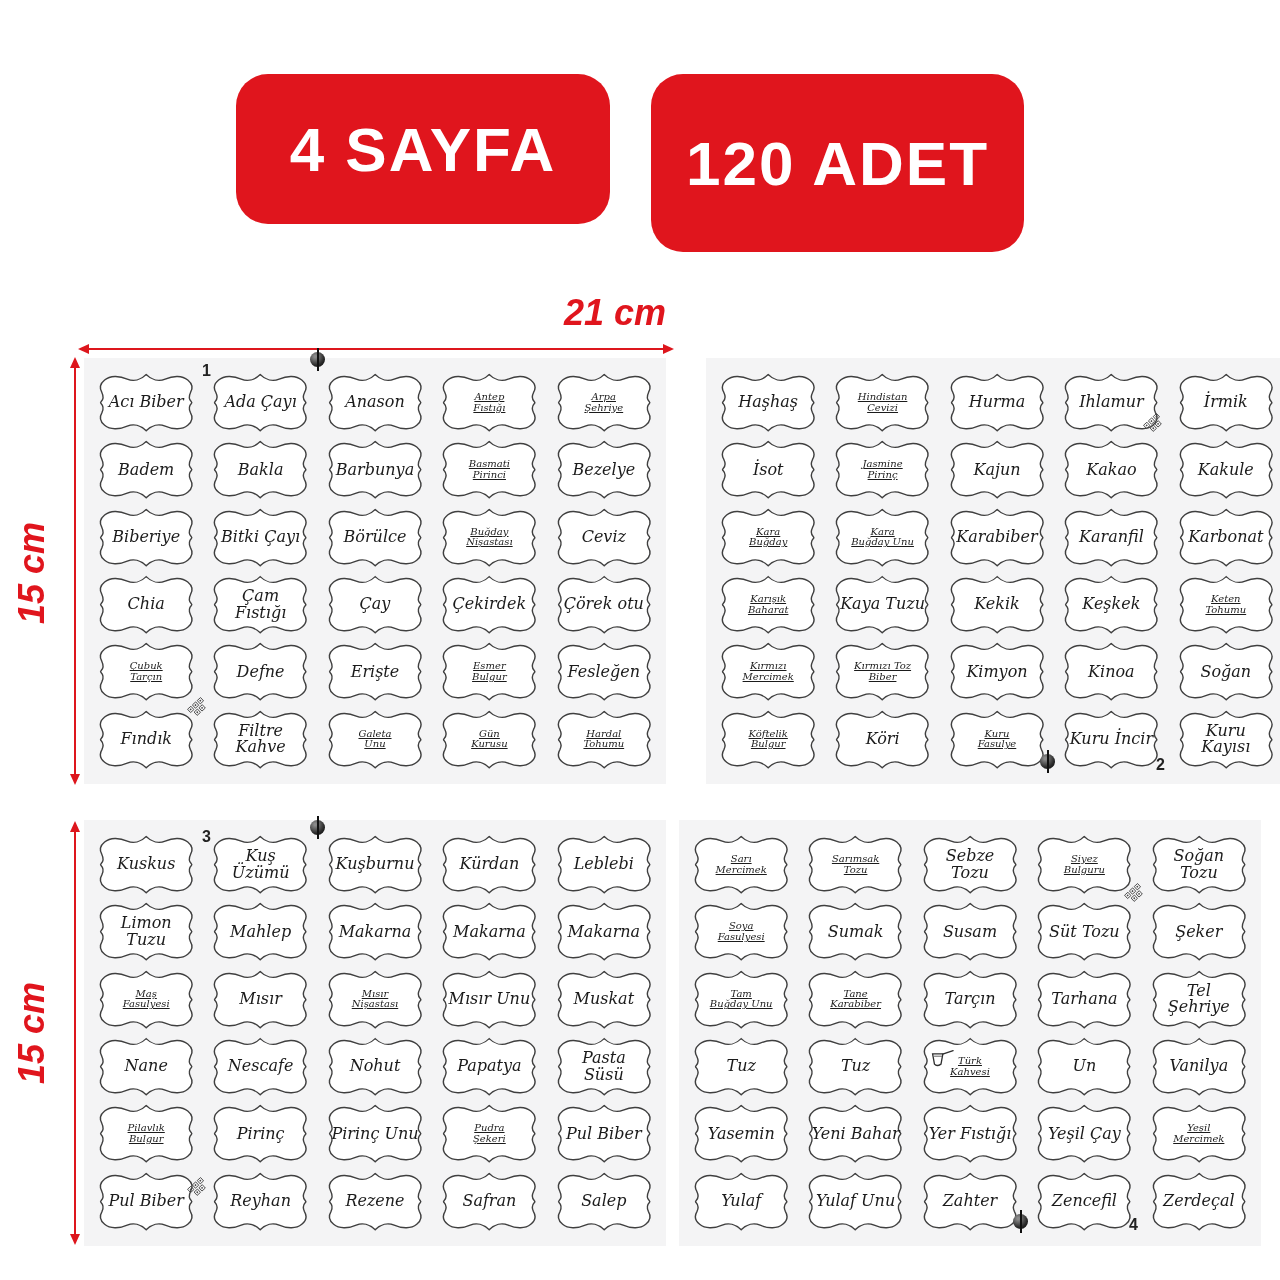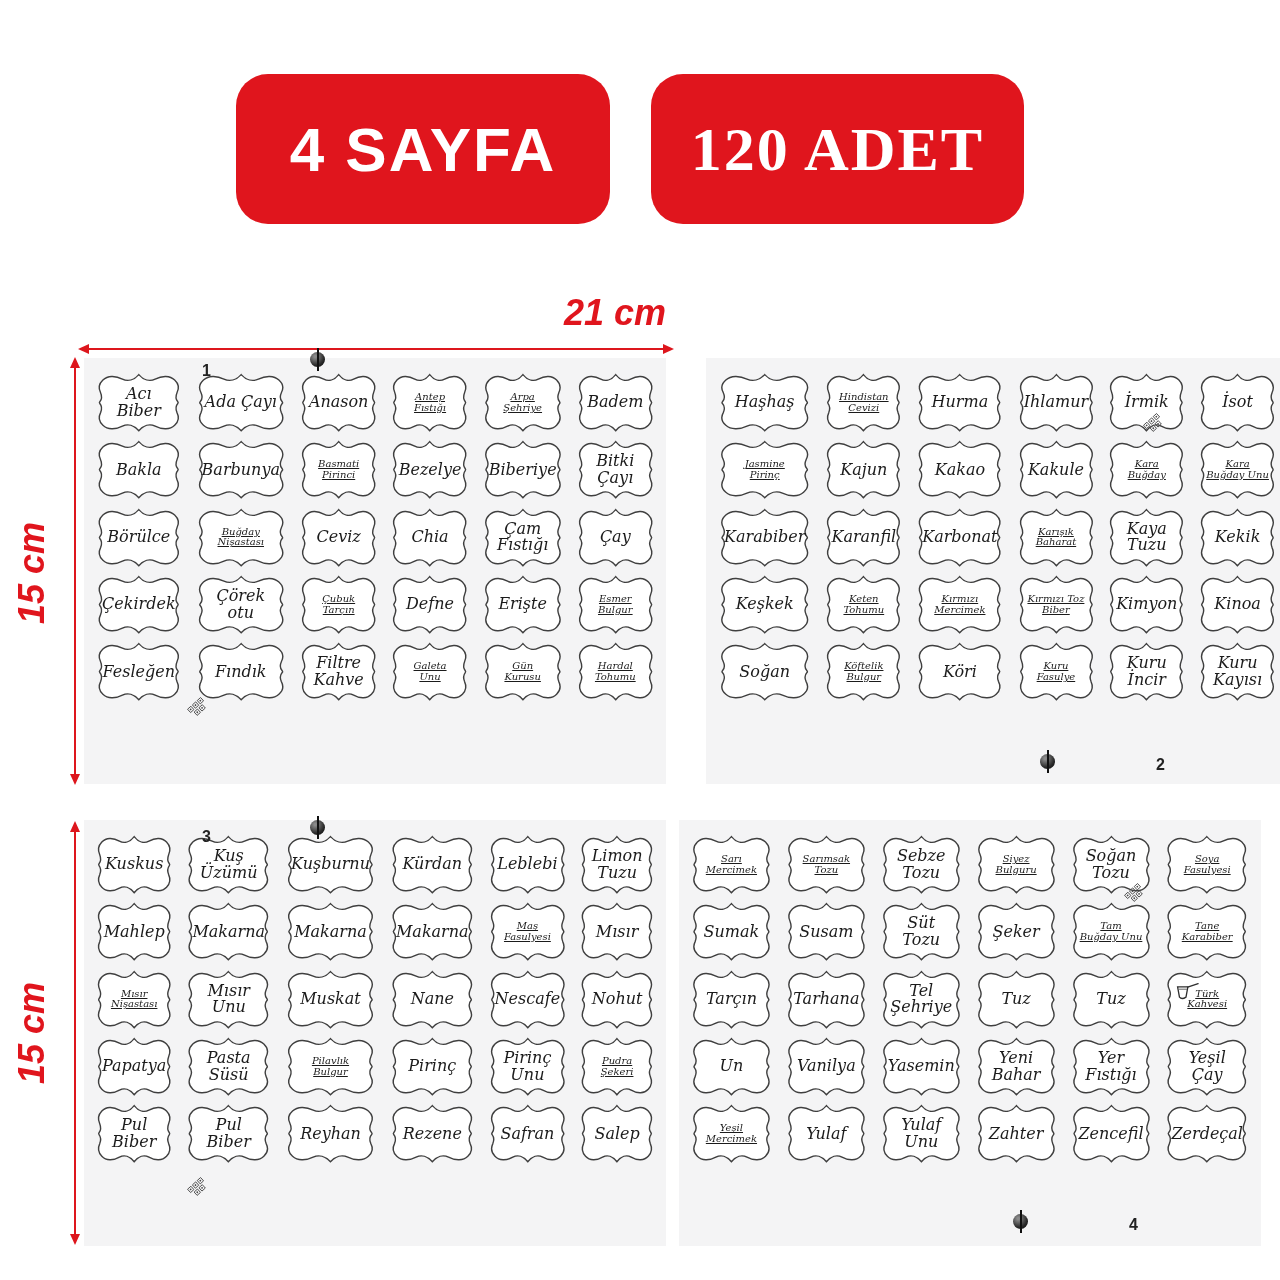--- a/index.html
+++ b/index.html
@@ -5,21 +5,21 @@
 <style>
   html,body{margin:0;padding:0;background:#ffffff;}
   .canvas{position:relative;width:1280px;height:1280px;background:#ffffff;overflow:hidden;
           font-family:"Liberation Sans",sans-serif;}
 
   
   .badge{position:absolute;background:#e0151d;color:#ffffff;border-radius:32px;
          display:flex;align-items:center;justify-content:center;
          font-weight:bold;font-size:62px;letter-spacing:2px;white-space:nowrap;}
   .badge-1{left:236px;top:74px;width:374px;height:150px;}
-  .badge-2{left:651px;top:74px;width:373px;height:150px;font-family:Liberation Serif, serif;}
+  .badge-2{left:651px;top:74px;width:373px;height:178px;}
 
   
   .dim-label{position:absolute;color:#e0151d;font-style:italic;font-weight:700;font-size:36px;}
   .dim-label-21{left:86px;top:292px;width:580px;text-align:right;}
   .dim-label-15a{left:-58px;top:552px;width:180px;text-align:center;transform:rotate(-90deg);}
   .dim-label-15b{left:-58px;top:1012px;width:180px;text-align:center;transform:rotate(-90deg);}
 
   .arrow-h{position:absolute;height:2px;background:#dd161d;}
   .arrow-h::before{content:'';position:absolute;left:-9px;top:-4px;width:0;height:0;
     border-top:5px solid transparent;border-bottom:5px solid transparent;border-right:11px solid #dd161d;}
@@ -35,21 +35,21 @@
   .arrow-15a{left:74px;top:366px;height:410px;}
   .arrow-15b{left:74px;top:830px;height:406px;}
 
   
   .sheet{position:absolute;width:582px;height:426px;background:#f4f4f5;}
   .sheet-1{left:84px;top:358px;}
   .sheet-2{left:706px;top:358px;}
   .sheet-3{left:84px;top:820px;}
   .sheet-4{left:679px;top:820px;}
 
-  .grid{display:grid;grid-template-columns:repeat(6,1fr);grid-template-rows:repeat(6,1fr);
+  .grid{display:grid;grid-template-columns:repeat(5,1fr);grid-template-rows:repeat(6,1fr);
         column-gap:6px;row-gap:4px;box-sizing:border-box;height:100%;padding:13px 8px;}
   .cell{position:relative;display:flex;align-items:center;justify-content:center;}
   .frame{position:absolute;left:0;top:0;width:100%;height:100%;}
   .frame path{fill:#ffffff;stroke:#3f3f3f;stroke-width:1.4;vector-effect:non-scaling-stroke;}
   .ltxt{position:relative;z-index:2;font-family:"DejaVu Serif",serif;font-style:italic;
         color:#1b1b1b;font-size:16px;line-height:1.05;text-align:center;white-space:pre-line;
         padding:0 10px;}
   .ltxt.two{font-size:10px;text-decoration:underline;}
 
   .sheet-num{position:absolute;z-index:3;font-size:16px;font-weight:bold;color:#222;}

